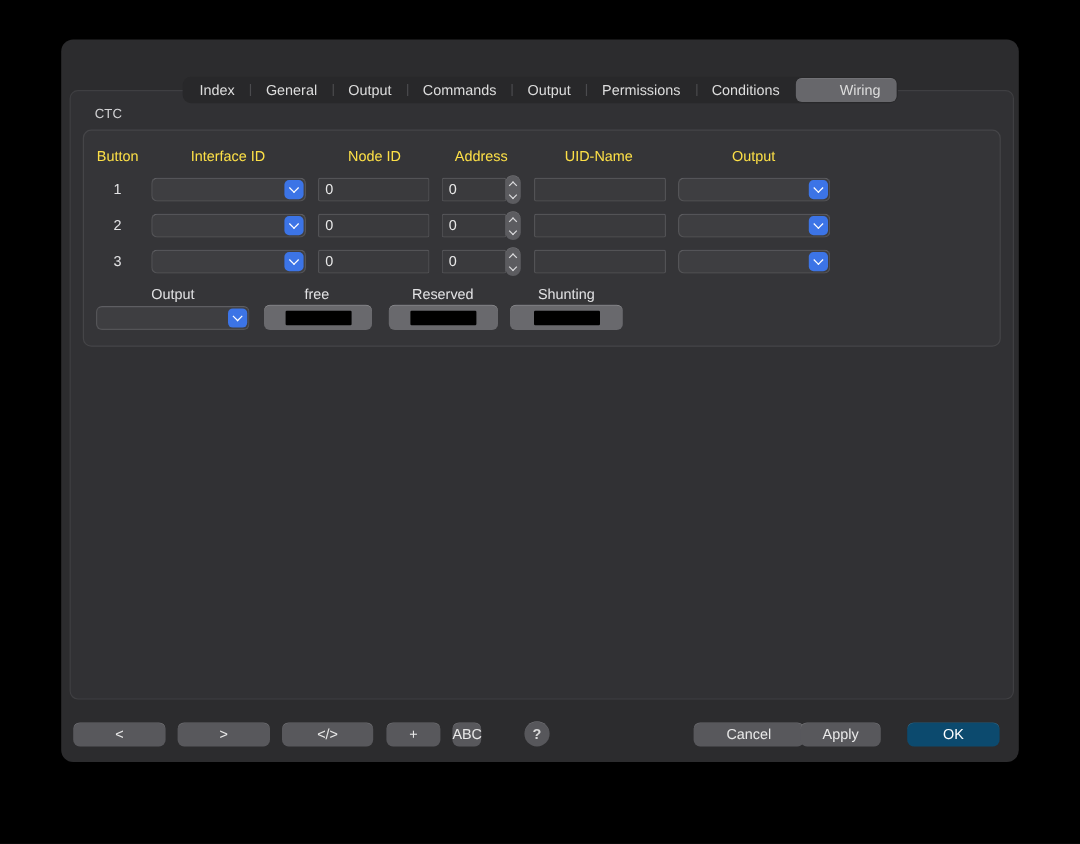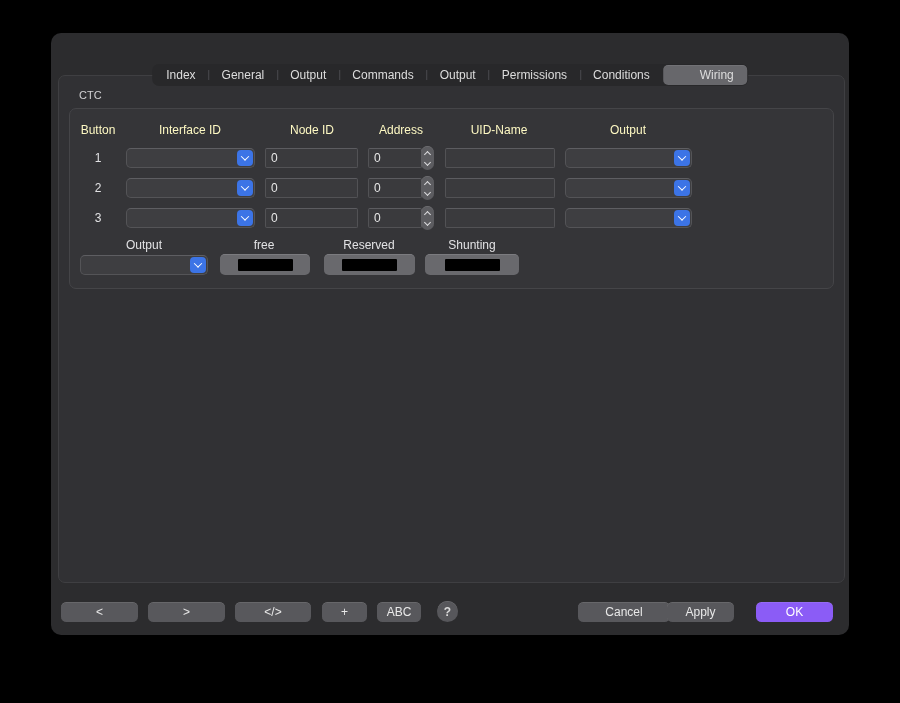--- a/index.html
+++ b/index.html
@@ -35,21 +35,21 @@
 
   
   .panel { position:absolute; left:7px; top:42px; width:787px; height:508px;
            background:#313134; border:1px solid #3f3f42; border-radius:7px; }
   .group-label { position:absolute; left:20px; top:13px; color:#d2d2d4;
                  font-size:11px; font-weight:normal; }
   .groupbox { position:absolute; left:10px; top:32px; width:765px; height:181px;
               background:#353538; border:1px solid #454548; border-radius:7px; }
 
   .col-header { position:absolute; top:14px; transform:translateX(-50%);
-                color:#fef9c3; font-size:12px; white-space:nowrap; }
+                color:#fde047; font-size:12px; white-space:nowrap; }
 
   .rownum { position:absolute; width:24px; text-align:center; color:#e2e2e4;
             font-size:12px; line-height:20px; }
 
   .field { position:absolute; height:20px; background:#3a3a3d;
            border:1px solid #525255; border-top-color:#5c5c60; border-radius:2px;
            color:#e8e8e8; font-size:12px; padding:0 5px;
            font-family:"Liberation Sans", sans-serif; outline:none; }
 
   .popup { position:absolute; height:20px; background:#3e3e41;
@@ -76,21 +76,21 @@
   .colorwell { position:absolute; top:145px; height:21px; background:#69696d;
                border-radius:5px; display:flex; align-items:center; justify-content:center;
                box-shadow:inset 0 0.5px 0 rgba(255,255,255,.25); }
   .colorwell .swatch { width:55px; height:12px; border-radius:1px; }
 
   
   .btn { position:absolute; top:569px; height:20px; background:#58585c;
          border:none; border-radius:5.5px; color:#e9e9e9; font-size:12px;
          font-family:"Liberation Sans", sans-serif;
          box-shadow:inset 0 0.5px 0 rgba(255,255,255,.18); text-align:center; }
-  .btn.primary { background:#8b5cf6; color:#fff; }
+  .btn.primary { background:#0c4a6e; color:#fff; }
   .help { position:absolute; top:568px; width:21px; height:21px; border-radius:50%;
           background:#57575b; border:none; color:#dadada; font-size:12px; font-weight:bold;
           box-shadow:inset 0 0.5px 0 rgba(255,255,255,.2); }
 </style>
 </head>
 <body>
 
 <div class="window">
 
 
@@ -201,20 +201,20 @@
         <div class="swatch" style="background: rgb(0, 0, 0);"></div>
       </div>
 
     </div>
   </div>
 
   <button class="btn" style="left:10px;  width:77px">&lt;</button>
   <button class="btn" style="left:97px;  width:77px">&gt;</button>
   <button class="btn" style="left:184px; width:76px">&lt;/&gt;</button>
   <button class="btn" style="left:271px; width:45px">+</button>
-  <button class="btn" style="left:326px; width:44px">ABC</button>
+  <button class="btn" style="left:326px; width:24px">ABC</button>
   <button class="help" style="left:386px">?</button>
 
   <button class="btn" style="left:527px; width:92px">Cancel</button>
   <button class="btn" style="left:616px; width:67px">Apply</button>
   <button class="btn primary" style="left:705px; width:77px">OK</button>
 
 </div>
 
 </body></html>

